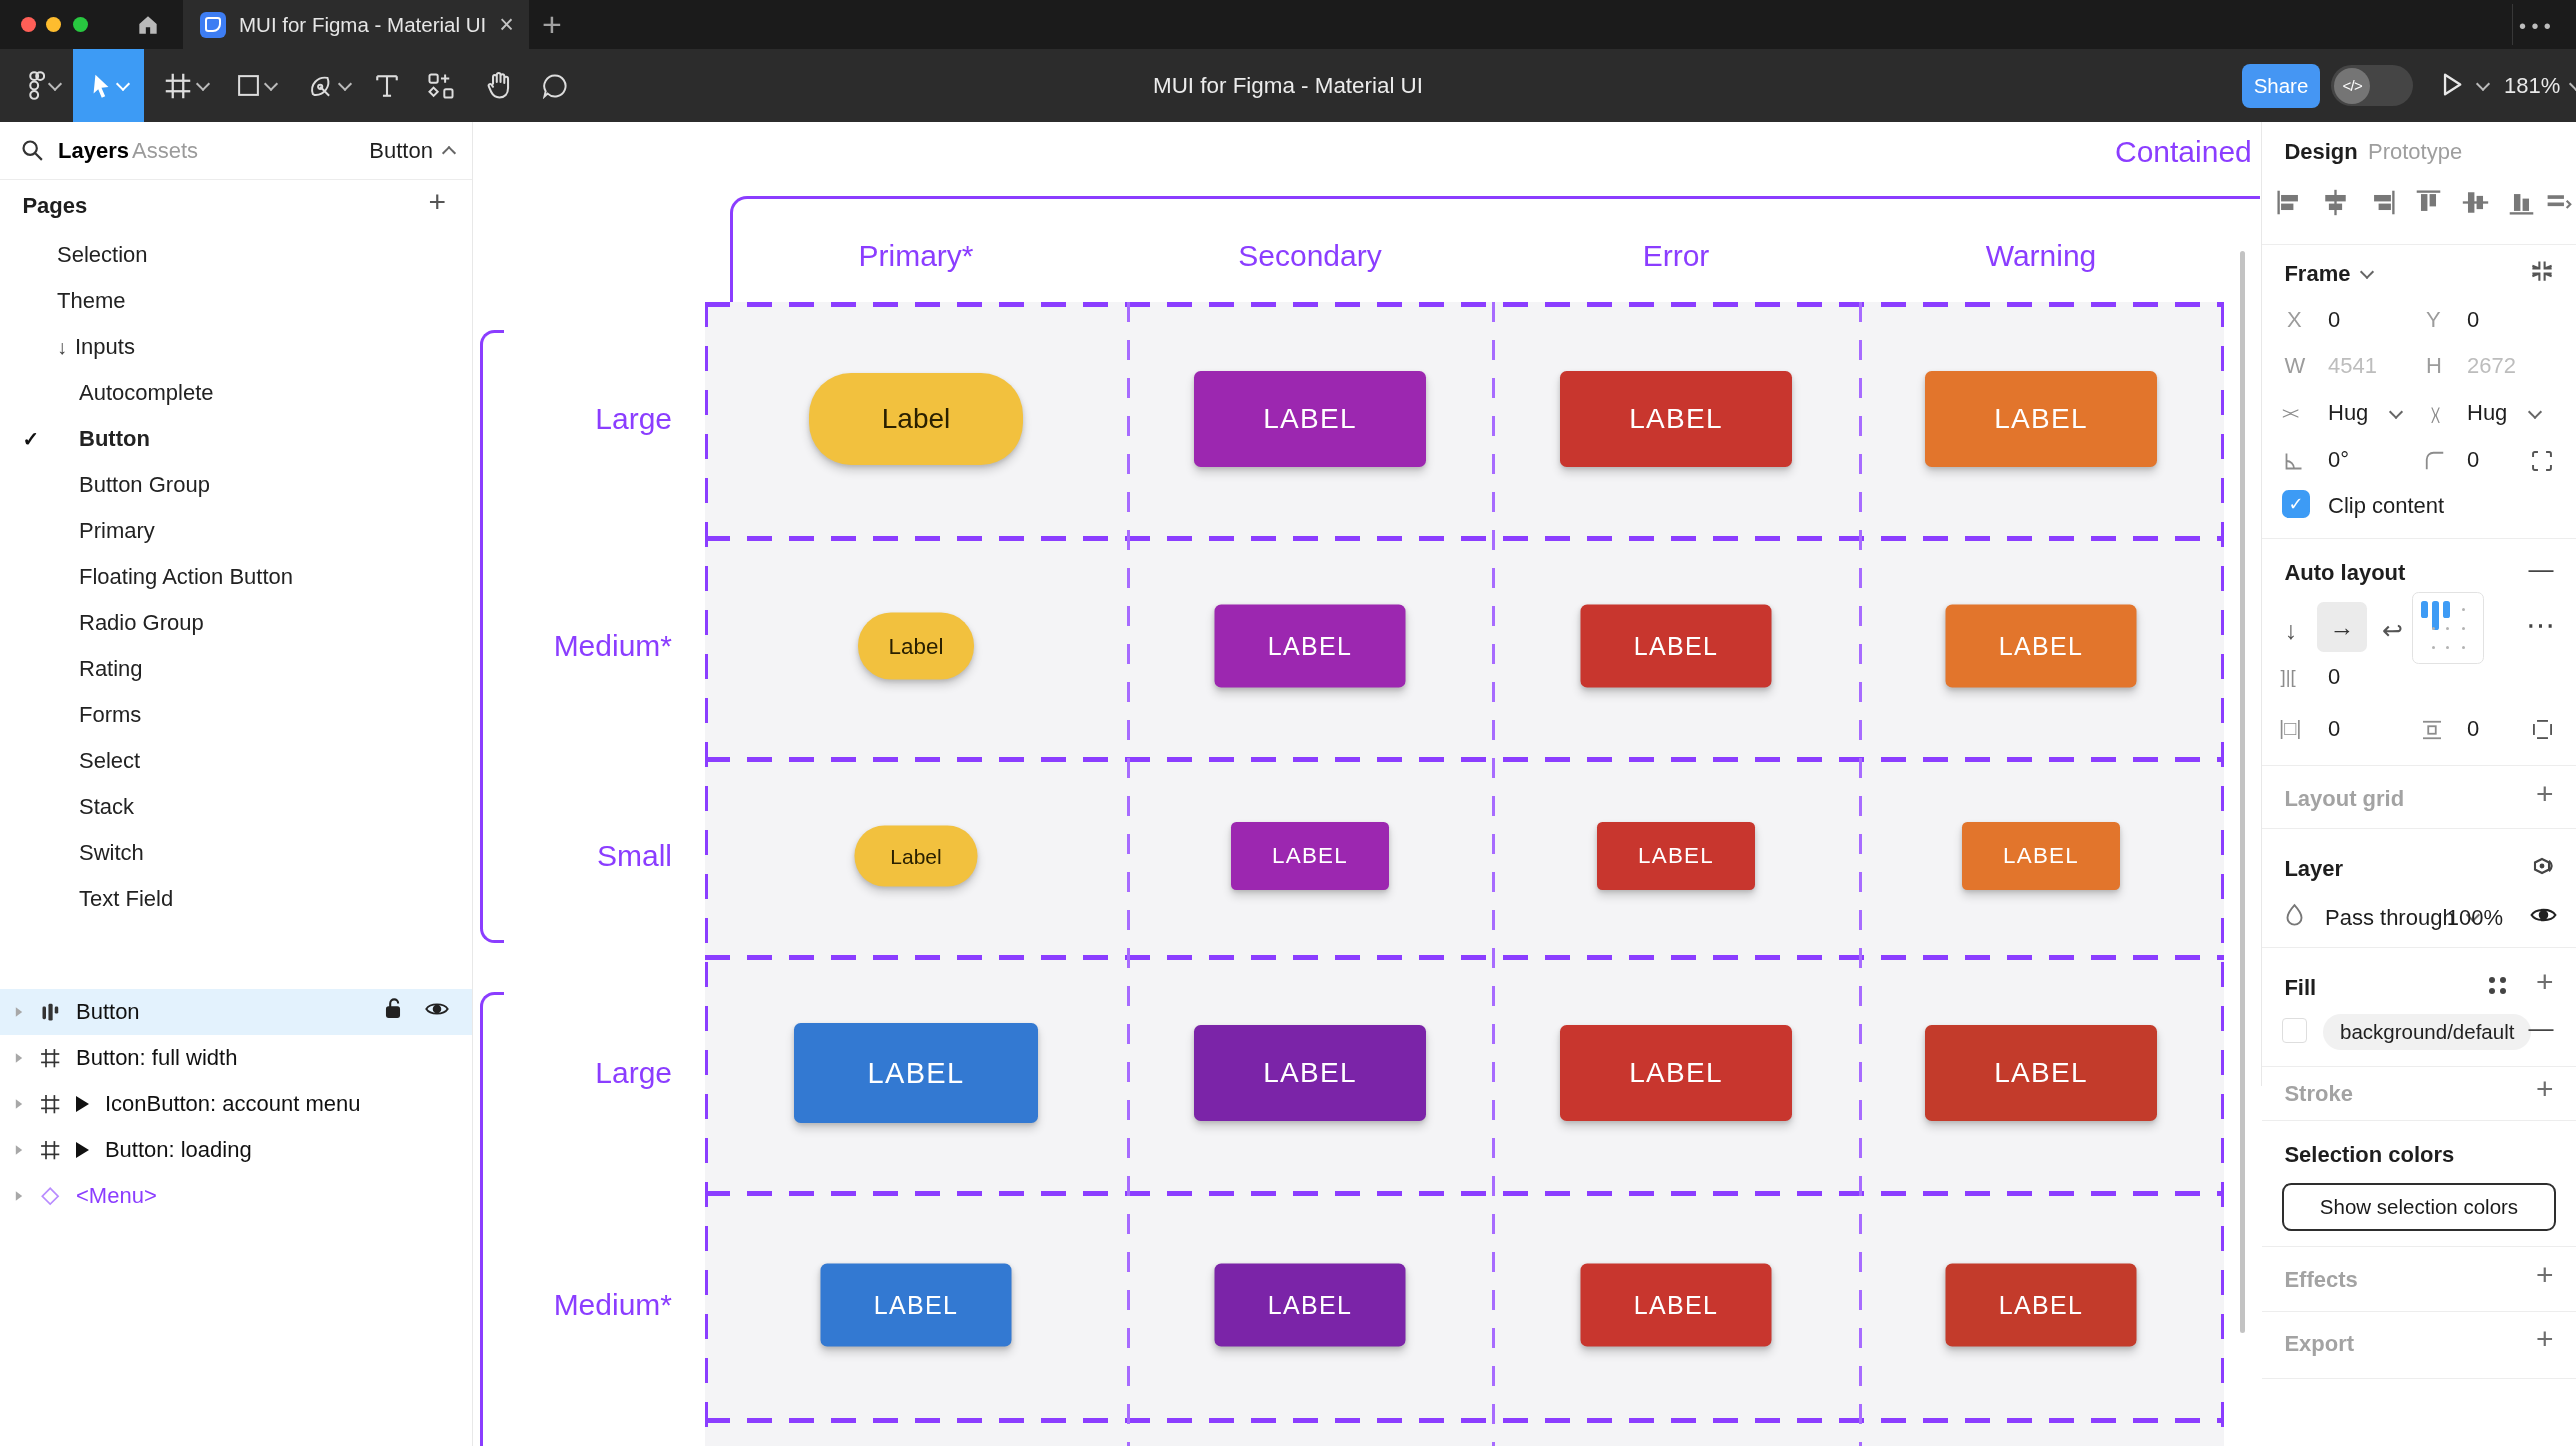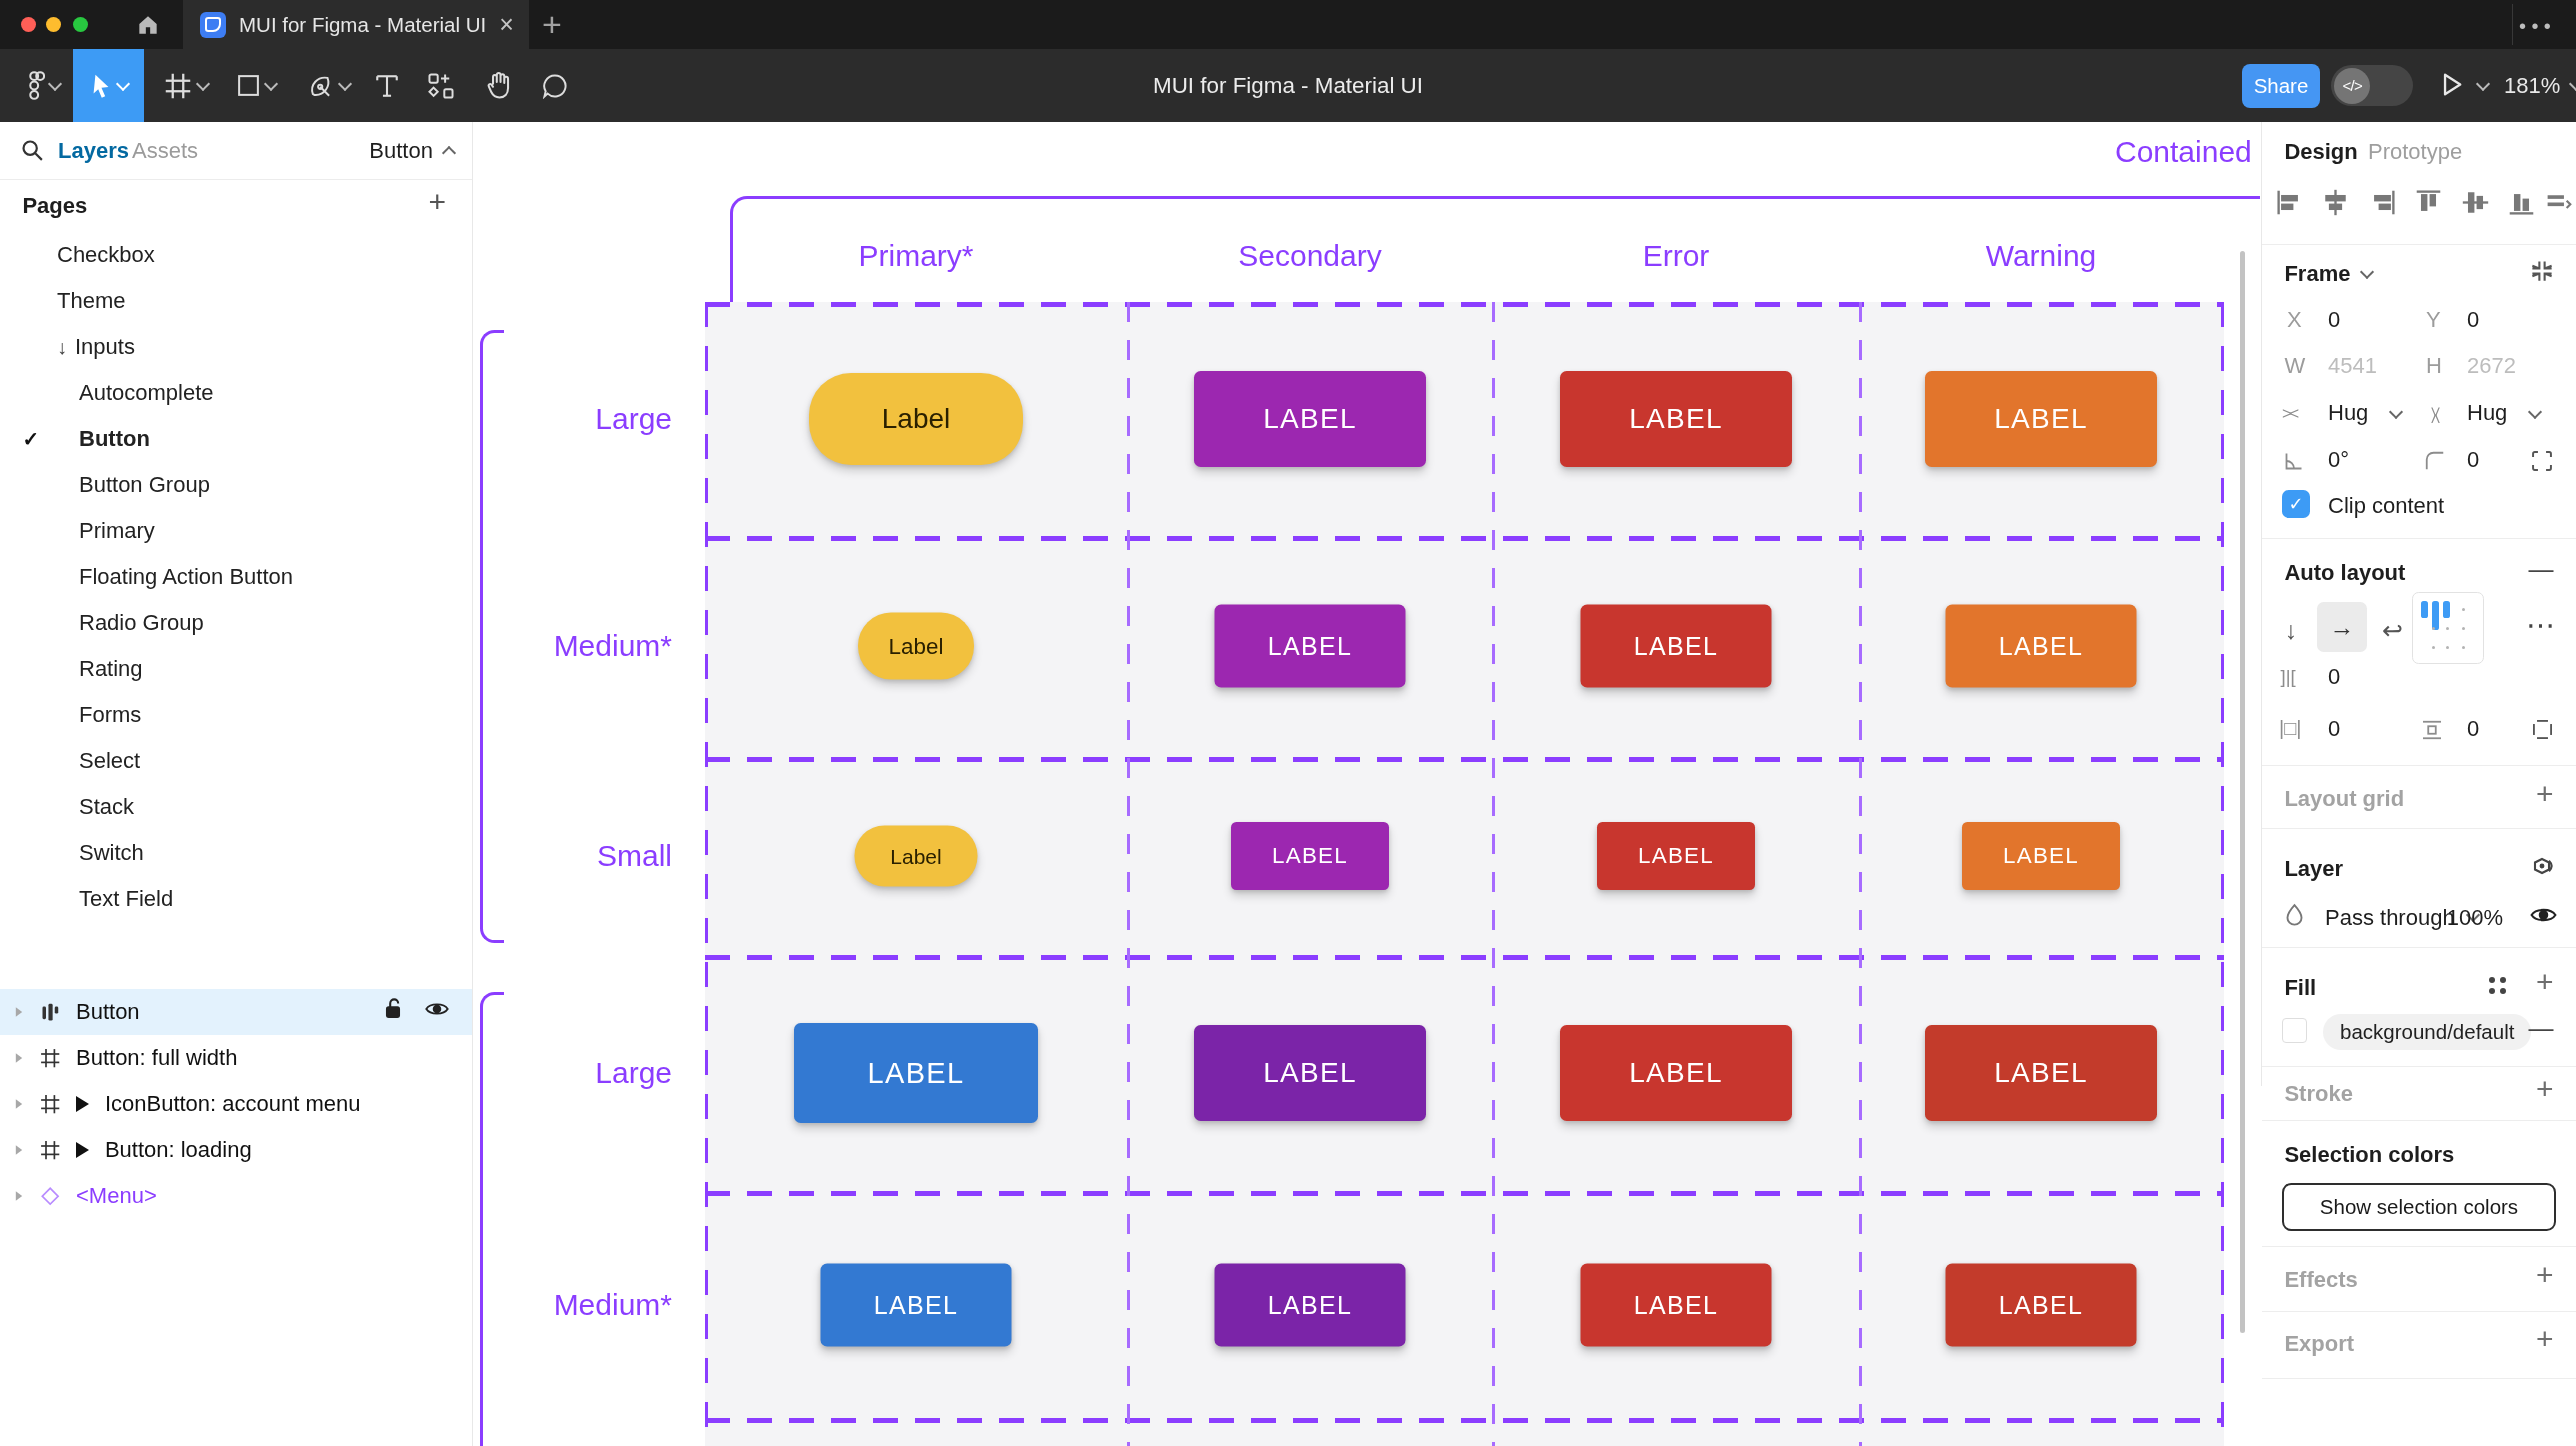--- a/index.html
+++ b/index.html
@@ -229,32 +229,32 @@
   <div class="sidebar">
     <div class="sb-head">
       <span class="search">
         <svg width="25" height="25" viewBox="0 0 32 32">
             <g fill="none" stroke="#333" stroke-width="2.8">
               <circle cx="13" cy="13" r="8.5"></circle>
               <line x1="19.5" y1="19.5" x2="28" y2="28"></line>
             </g>
           </svg>
       </span>
-      <span class="sb-tab" style="left:58px;font-weight:700;color:#0369a1">Layers</span>
+      <span class="sb-tab" style="left:58px;font-weight:700;color:#000000">Layers</span>
       <span class="sb-tab" style="left:132px;color:#9b9b9b">Assets</span>
       <span class="page-sel">
         <span>Button</span>
         <span class="chev up dark"></span>
       </span>
     </div>
     <div class="pages-head">Pages</div>
     <div class="pages-plus">+</div>
     <div class="pages-list">
         <div class="page-item">
-          <span>Checkbox</span>
+          <span>Selection</span>
         </div>
         <div class="page-item">
           <span>Theme</span>
         </div>
         <div class="page-item">
           <span class="arr">↓</span>
           <span>Inputs</span>
         </div>
         <div class="page-item child">
           <span>Autocomplete</span>

